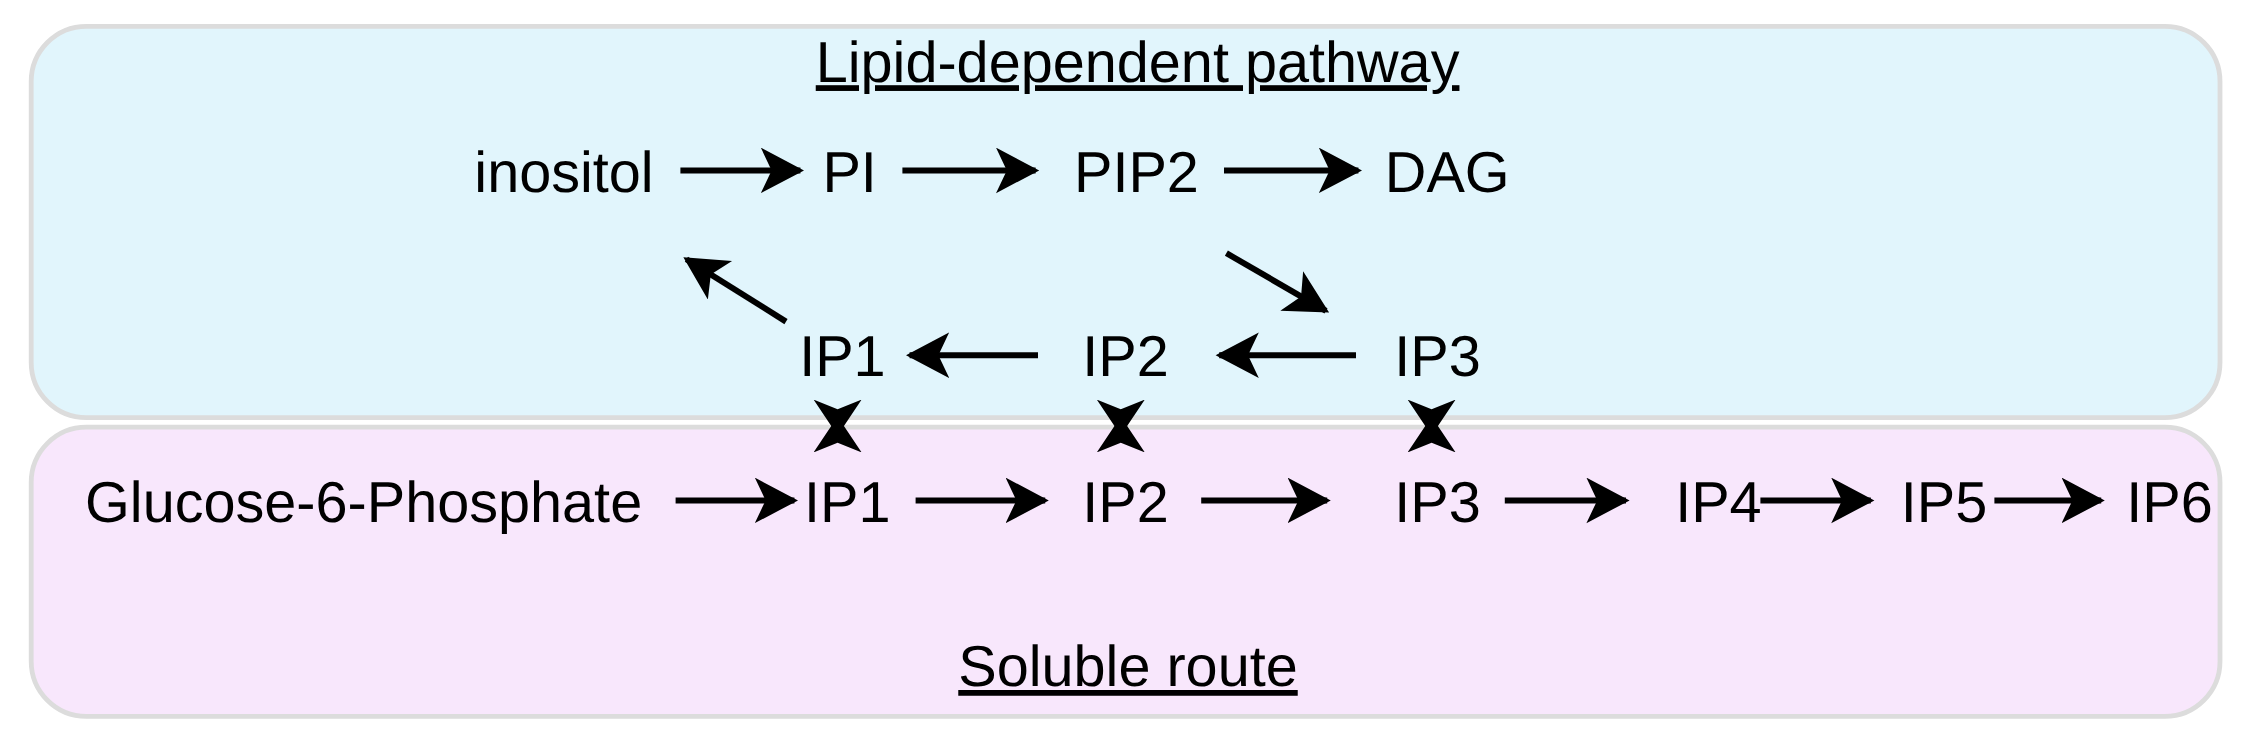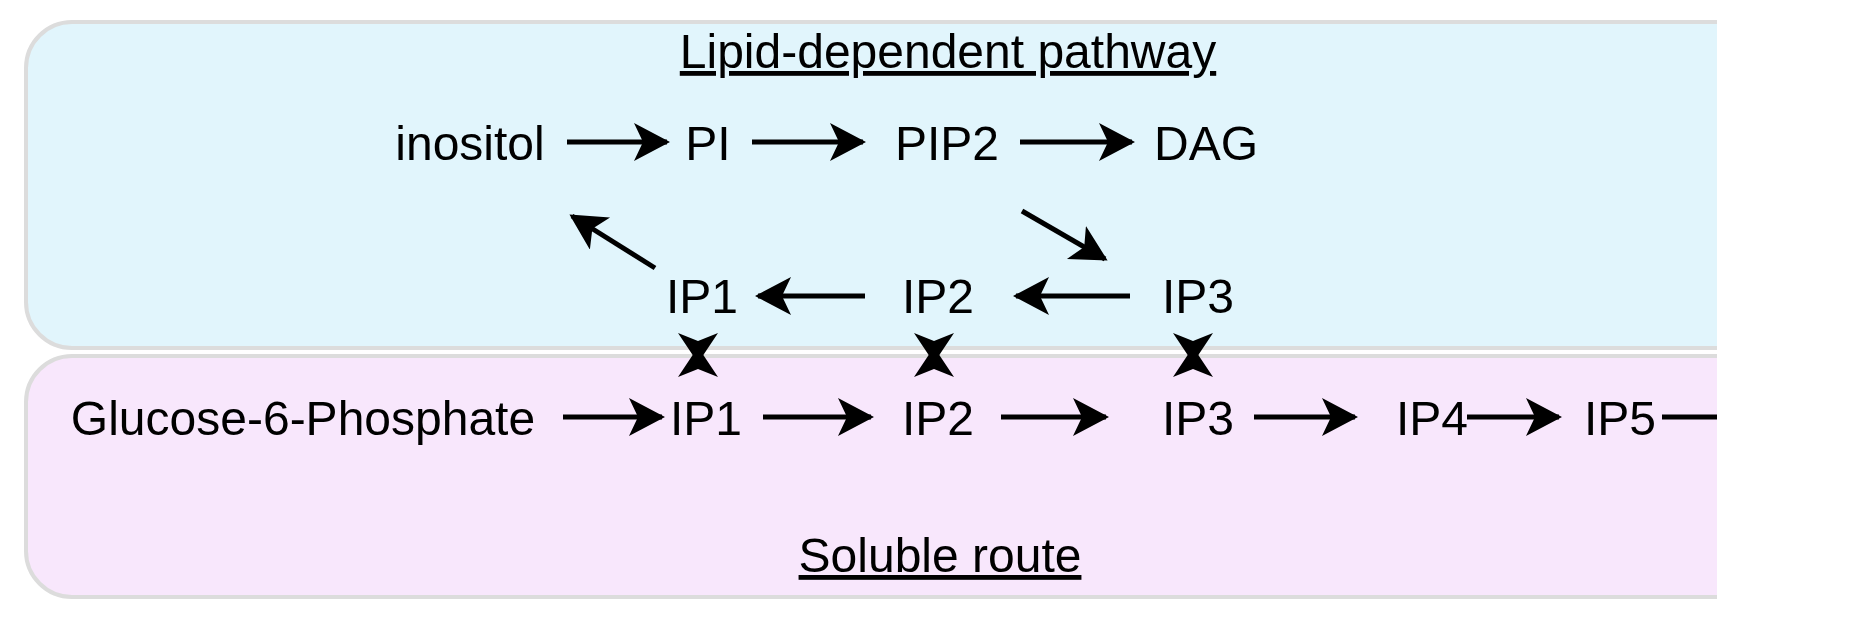--- a/index.html
+++ b/index.html
@@ -2,21 +2,21 @@
 <html><head>
 <meta charset="utf-8">
 <style>
   html, body {
     margin: 0;
     padding: 0;
     background: #ffffff;
   }
   .stage {
     position: relative;
-    width: 1717px;
+    width: 1873px;
     height: 621px;
     background: #ffffff;
     overflow: hidden;
   }
   svg text {
     font-family: "Liberation Sans", sans-serif;
     font-size: 48px;
     fill: #000000;
     text-anchor: middle;
   }

